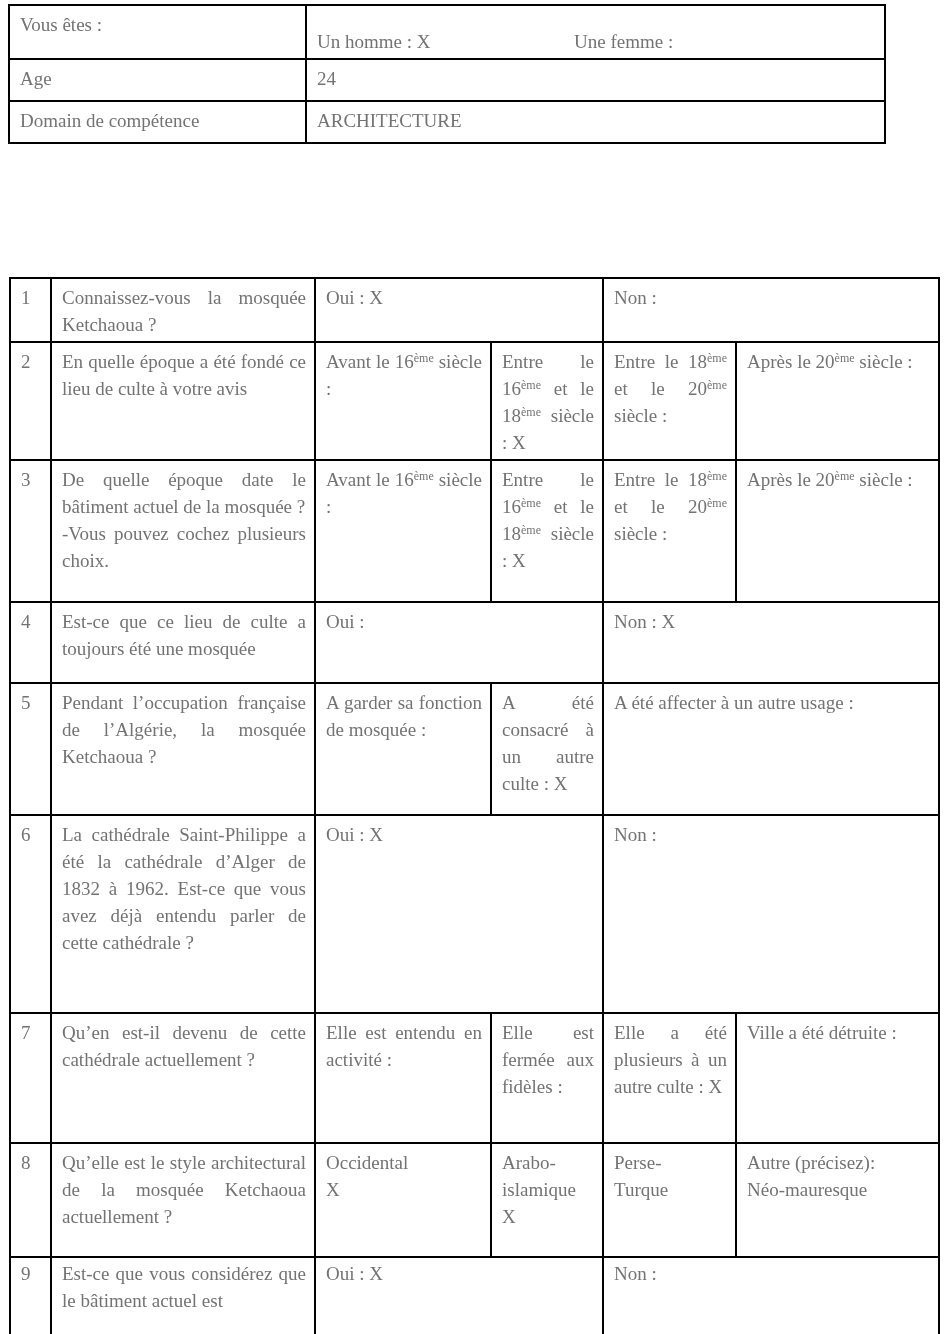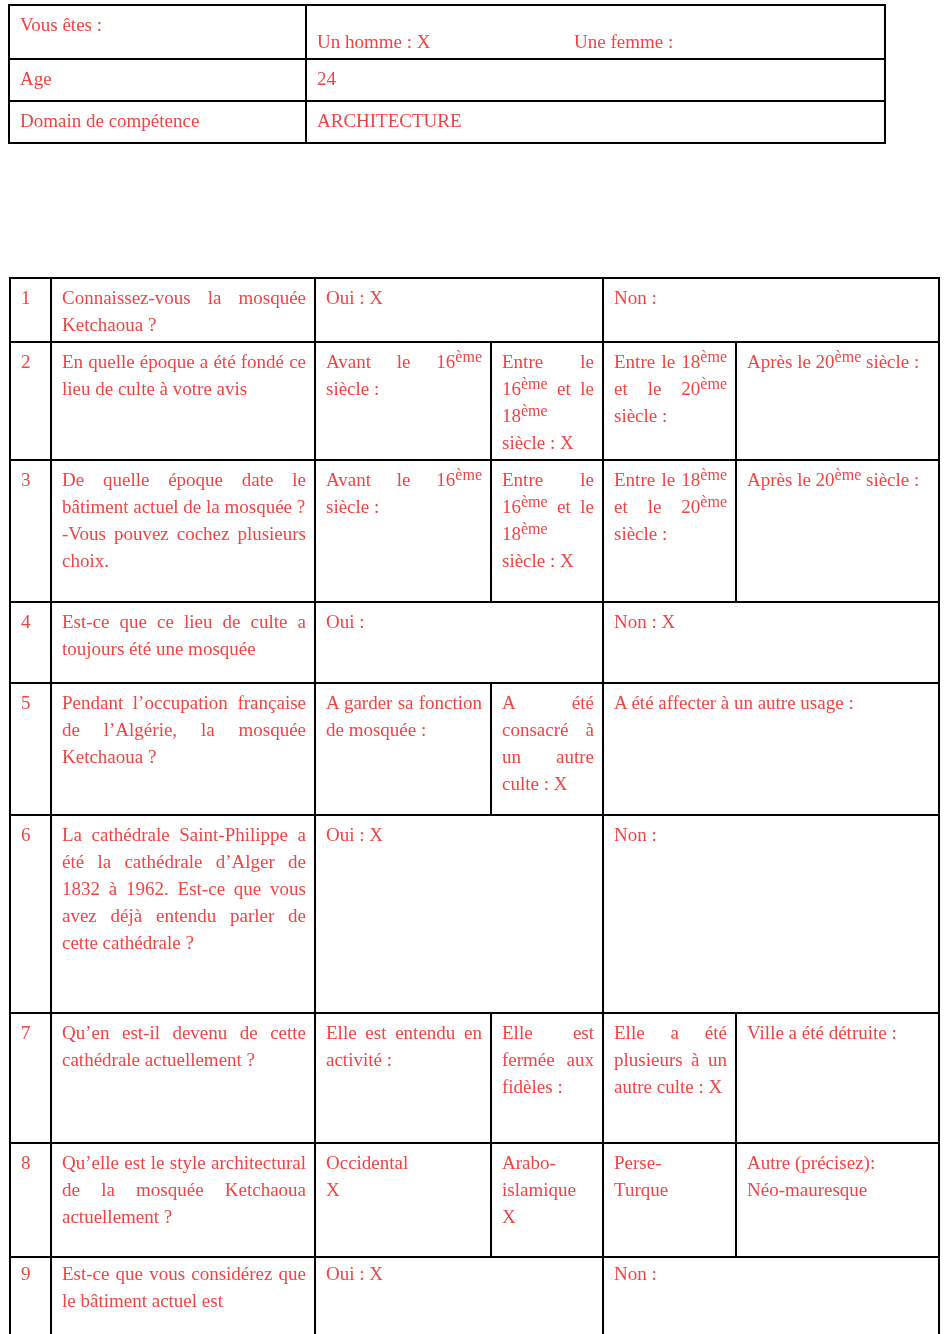--- a/index.html
+++ b/index.html
@@ -3,21 +3,21 @@
 <meta charset="utf-8">
 <title>Document</title>
 <style>
   * { margin:0; padding:0; box-sizing:border-box; }
   html,body { background:#ffffff; }
   .page {
     position:relative;
     width:944px; height:1334px;
     background:#ffffff;
     overflow:hidden;
-    color:#ef4444;
+    color:#737373;
     font-family:"Liberation Serif","DejaVu Serif",serif;
     font-size:19px;
     line-height:27px;
   }
   table { border-collapse:collapse; table-layout:fixed; position:absolute; background:#fff; }
   td {
     border:2px solid #000;
     vertical-align:top;
     padding:5px 8px 3px 10px;
     overflow:hidden;
@@ -25,21 +25,21 @@
   }
   
   .profile { left:8px; top:4px; width:876px; }
   .profile tr { height:42px; }
   .profile .val-seg { display:inline-block; width:257px;margin-top:17px; }
   
   .q { left:9px; top:277px; width:929px; }
   .q td { text-align:justify; }
   .q td.num { text-align:left; }
   .q tr.r9 td { padding-top:2px; padding-bottom:0; }
-  sup { font-size:16px; line-height:0; vertical-align:6px; }
+  sup { font-size:12px; line-height:0; vertical-align:6px; }
 </style>
 </head>
 <body>
 
 <div class="page">
 
   <table class="profile">
     <colgroup>
         <col style="width:297px">
         <col style="width:579px">

